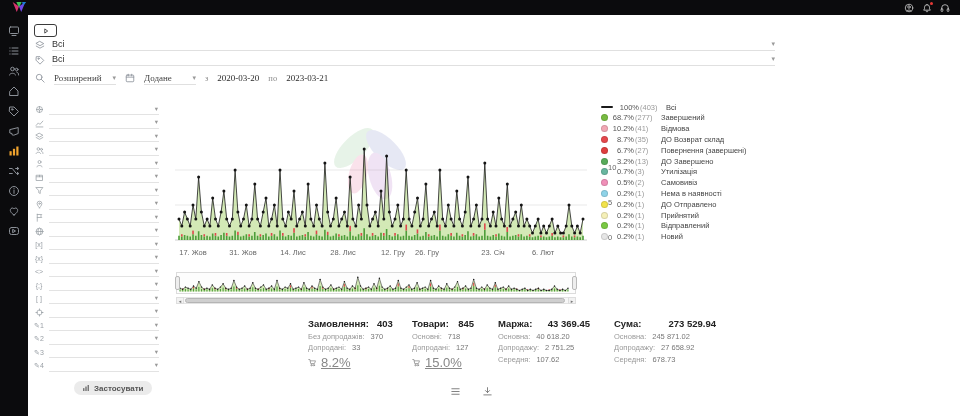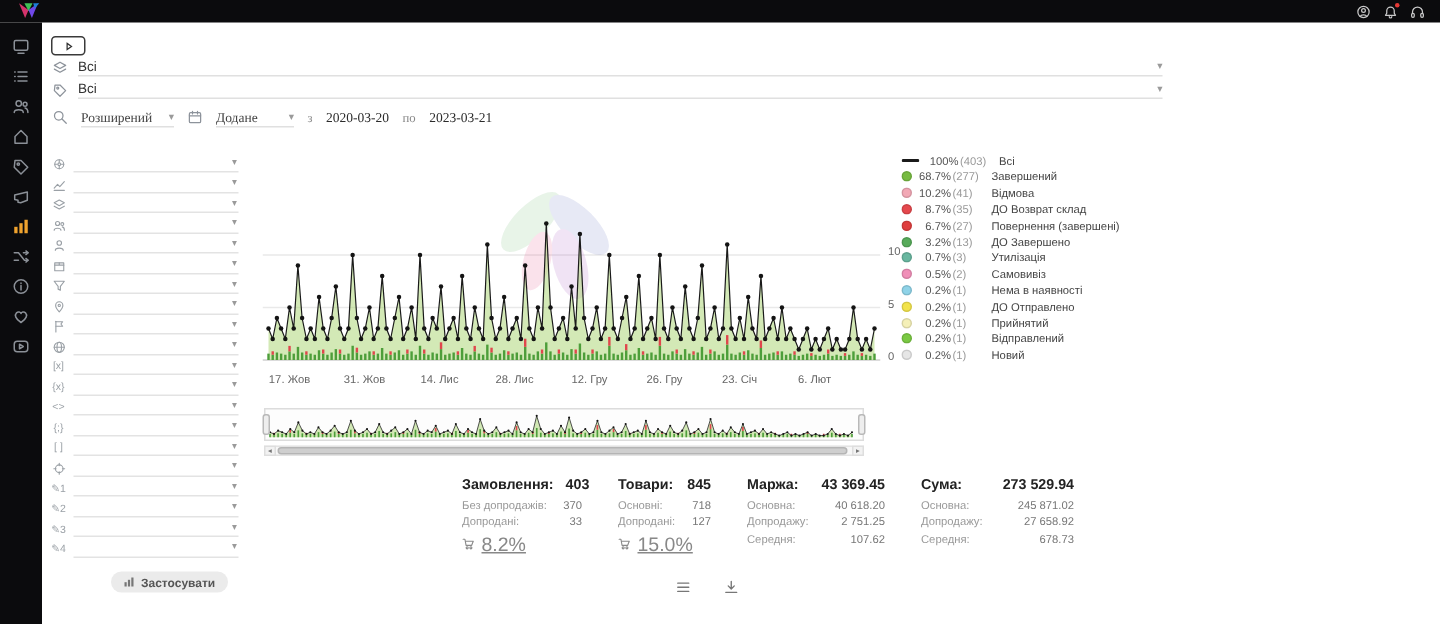--- a/index.html
+++ b/index.html
@@ -50,21 +50,21 @@
   .t-select span{color:#444;}
   .t-select::after{content:"▾";color:#9a9a9a;font-size:7px;}
   #mode-select{width:62px;}
   #datefield-select{width:52px;}
   .date-lbl{font-size:8.5px;color:#888;}
   .date-val{color:#2b2b2b;cursor:pointer;}
 
   
   #plot{position:absolute;left:175px;top:100px;width:412px;height:145px;}
   #y-axis{position:absolute;left:590px;top:100px;width:16px;height:145px;font-size:7.5px;color:#666;}
-  #y-axis span{position:absolute;left:2px;}
+  #y-axis span{position:absolute;left:18px;}
   #x-axis{position:absolute;left:175px;top:248px;width:412px;height:10px;font-size:7.5px;color:#666;}
   #x-axis span{position:absolute;transform:translateX(-50%);white-space:nowrap;}
 
   #legend{position:absolute;left:601px;top:103px;width:172px;display:flex;flex-direction:column;gap:2.4px;
           font-size:7.5px;color:#555;}
   .lg-row{display:flex;align-items:center;gap:1px;height:8.4px;cursor:pointer;white-space:nowrap;}
   .lg-marker{width:7px;height:7px;border-radius:50%;flex:none;border:1px solid rgba(0,0,0,.12);box-sizing:border-box;}
   .lg-marker.line{width:12px;height:0;border:none;border-top:2px solid #1a1a1a;border-radius:1px;}
   .lg-pct{width:25px;text-align:right;color:#555;flex:none;}
   .lg-count{width:25px;color:#999;flex:none;}
@@ -85,21 +85,21 @@
             border-radius:3px;box-sizing:border-box;cursor:grab;}
 
   
   #stats{position:absolute;left:308px;top:318px;display:flex;gap:24px;}
   .stat-col{display:flex;flex-direction:column;gap:2.5px;}
   #stats .stat-col:nth-child(1){width:80px;}
   #stats .stat-col:nth-child(2){width:62px;}
   #stats .stat-col:nth-child(3){width:92px;}
   #stats .stat-col:nth-child(4){width:102px;}
   .stat-title{display:flex;justify-content:space-between;gap:8px;font-size:9.5px;font-weight:bold;color:#222;}
-  .stat-sub{display:flex;justify-content:space-between;gap:6px;font-size:7.5px;color:#999;}
+  .stat-sub{display:flex;gap:6px;font-size:7.5px;color:#999;}
   .stat-sub b{font-weight:normal;color:#777;}
   .stat-pct{display:flex;align-items:center;gap:4px;font-size:13px;color:#888;text-decoration:underline;}
   .stat-pct .ci{color:#8a8a8a;display:flex;}
 
   
   #footer-icons{position:absolute;left:450px;top:386px;display:flex;gap:21px;color:#777;}
   #footer-icons .fi{cursor:pointer;display:flex;}
 </style>
 </head>
 <body>
@@ -758,21 +758,21 @@
   <span style="top:133px">0</span>
   <span style="top:98px">5</span>
   <span style="top:63px">10</span>
 </div>
 <div id="x-axis">
     <span style="left: 18px;">17. Жов</span>
     <span style="left: 68px;">31. Жов</span>
     <span style="left: 118px;">14. Лис</span>
     <span style="left: 168px;">28. Лис</span>
     <span style="left: 218px;">12. Гру</span>
-    <span style="left: 268px;">26. Гру</span>
+    <span style="left: 252px;">26. Гру</span>
     <span style="left: 318px;">23. Січ</span>
     <span style="left: 368px;">6. Лют</span>
   </div>
 
 <div id="legend">
     <div class="lg-row">
       <span class="lg-marker line"></span>
       <span class="lg-pct">100%</span>
       <span class="lg-count">(403)</span>
       <span class="lg-label">Всі</span>

